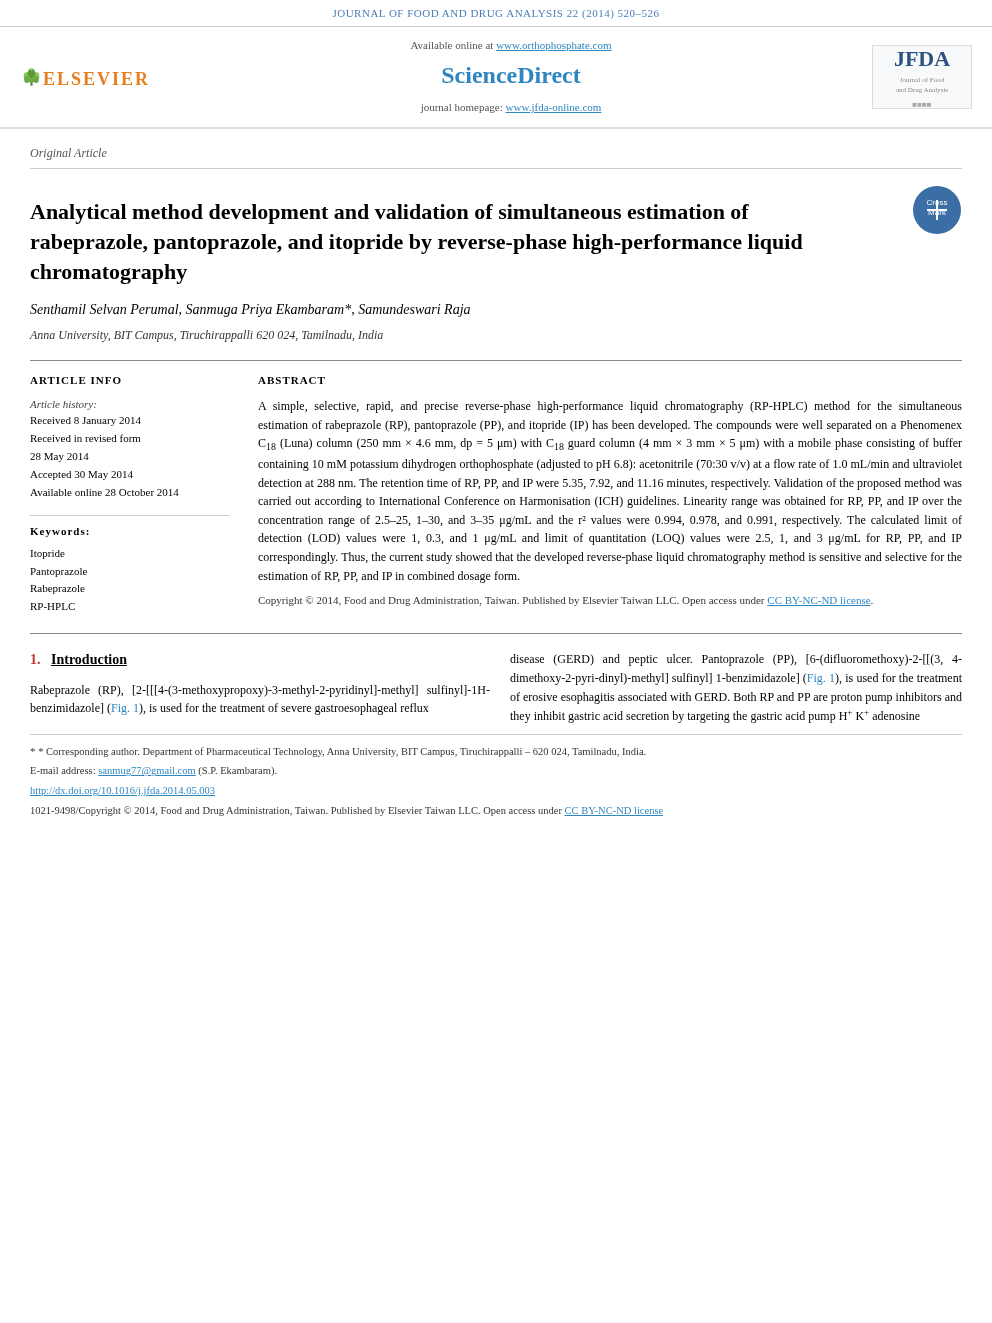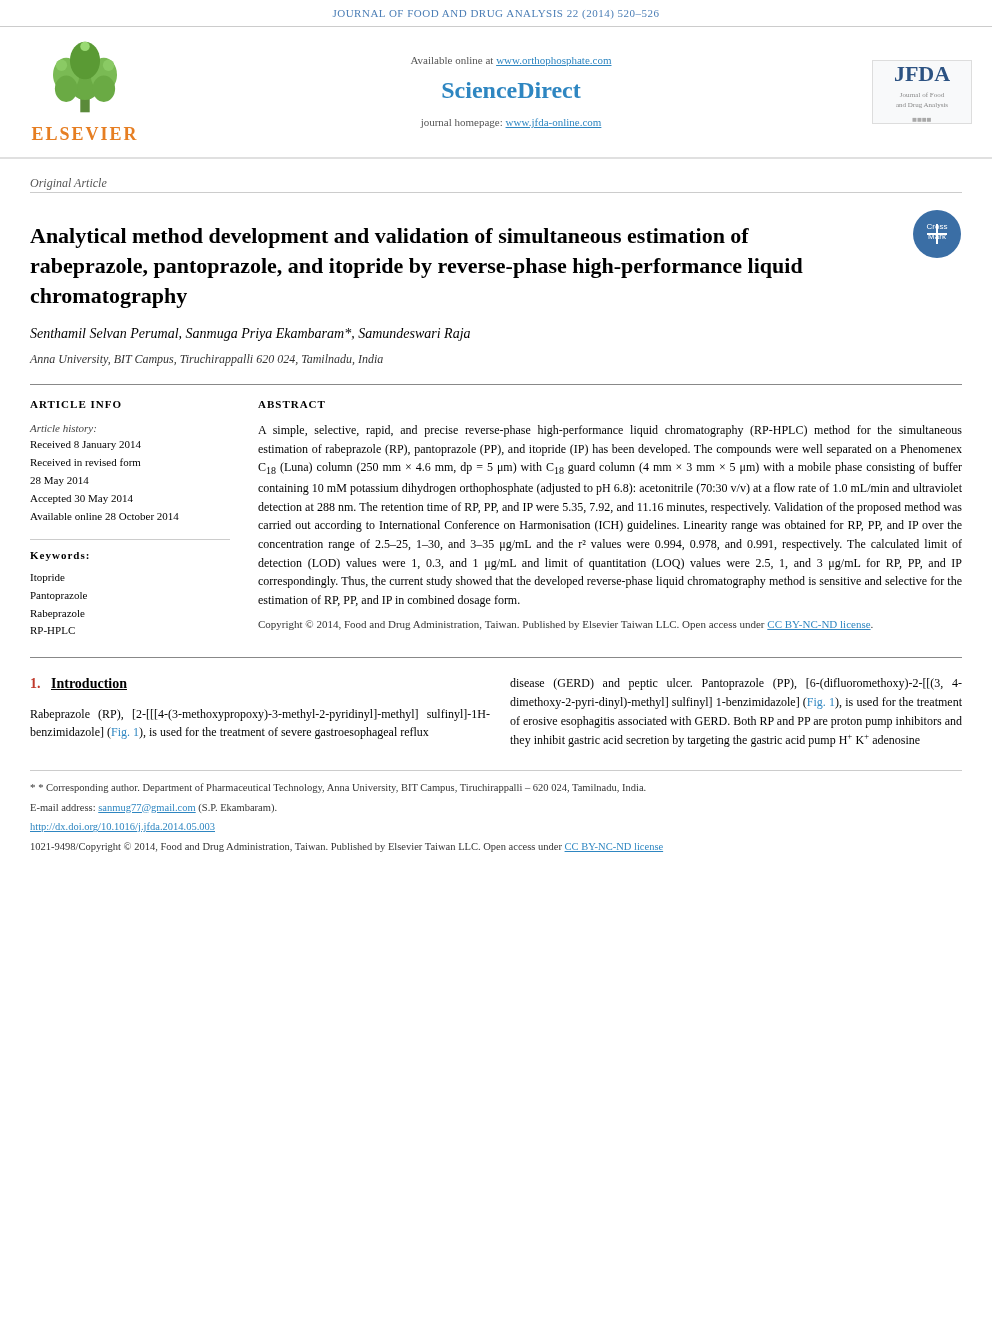--- a/index.html
+++ b/index.html
@@ -27,21 +27,21 @@
     
     .publisher-header {
       display: flex;
       align-items: center;
       justify-content: space-between;
       padding: 10px 20px;
       border-bottom: 2px solid #e0e0e0;
     }
     .elsevier-logo {
       display: flex;
-      flex-direction: column;
+      flex-direction: row;
       align-items: center;
       width: 130px;
       justify-content: space-between;
     }
     .elsevier-tree {
       width: 100px;
       height: 80px;
     }
     .elsevier-text {
       font-size: 18px;
@@ -103,20 +103,21 @@
     
     .main-content {
       padding: 16px 30px 20px;
     }
 
     .article-type {
       font-size: 12px;
       color: #555;
       font-style: italic;
       border-bottom: 1px solid #ccc;
+      padding-bottom: 6px;
       margin-bottom: 12px;
     }
 
     .title-section {
       display: flex;
       align-items: flex-start;
       justify-content: space-between;
       margin-bottom: 14px;
     }
 
@@ -260,21 +261,21 @@
       color: #000;
       text-align: justify;
     }
     .body-text sup {
       font-size: 9px;
     }
 
     
     .footnote-area {
       border-top: 1px solid #ccc;
-      margin-top: 20px;
+      margin-top: 8px;
       padding-top: 8px;
     }
     .footnote-text {
       font-size: 10.5px;
       color: #333;
       line-height: 1.5;
       margin-bottom: 4px;
     }
     .footnote-link {
       color: #2e86c1;

